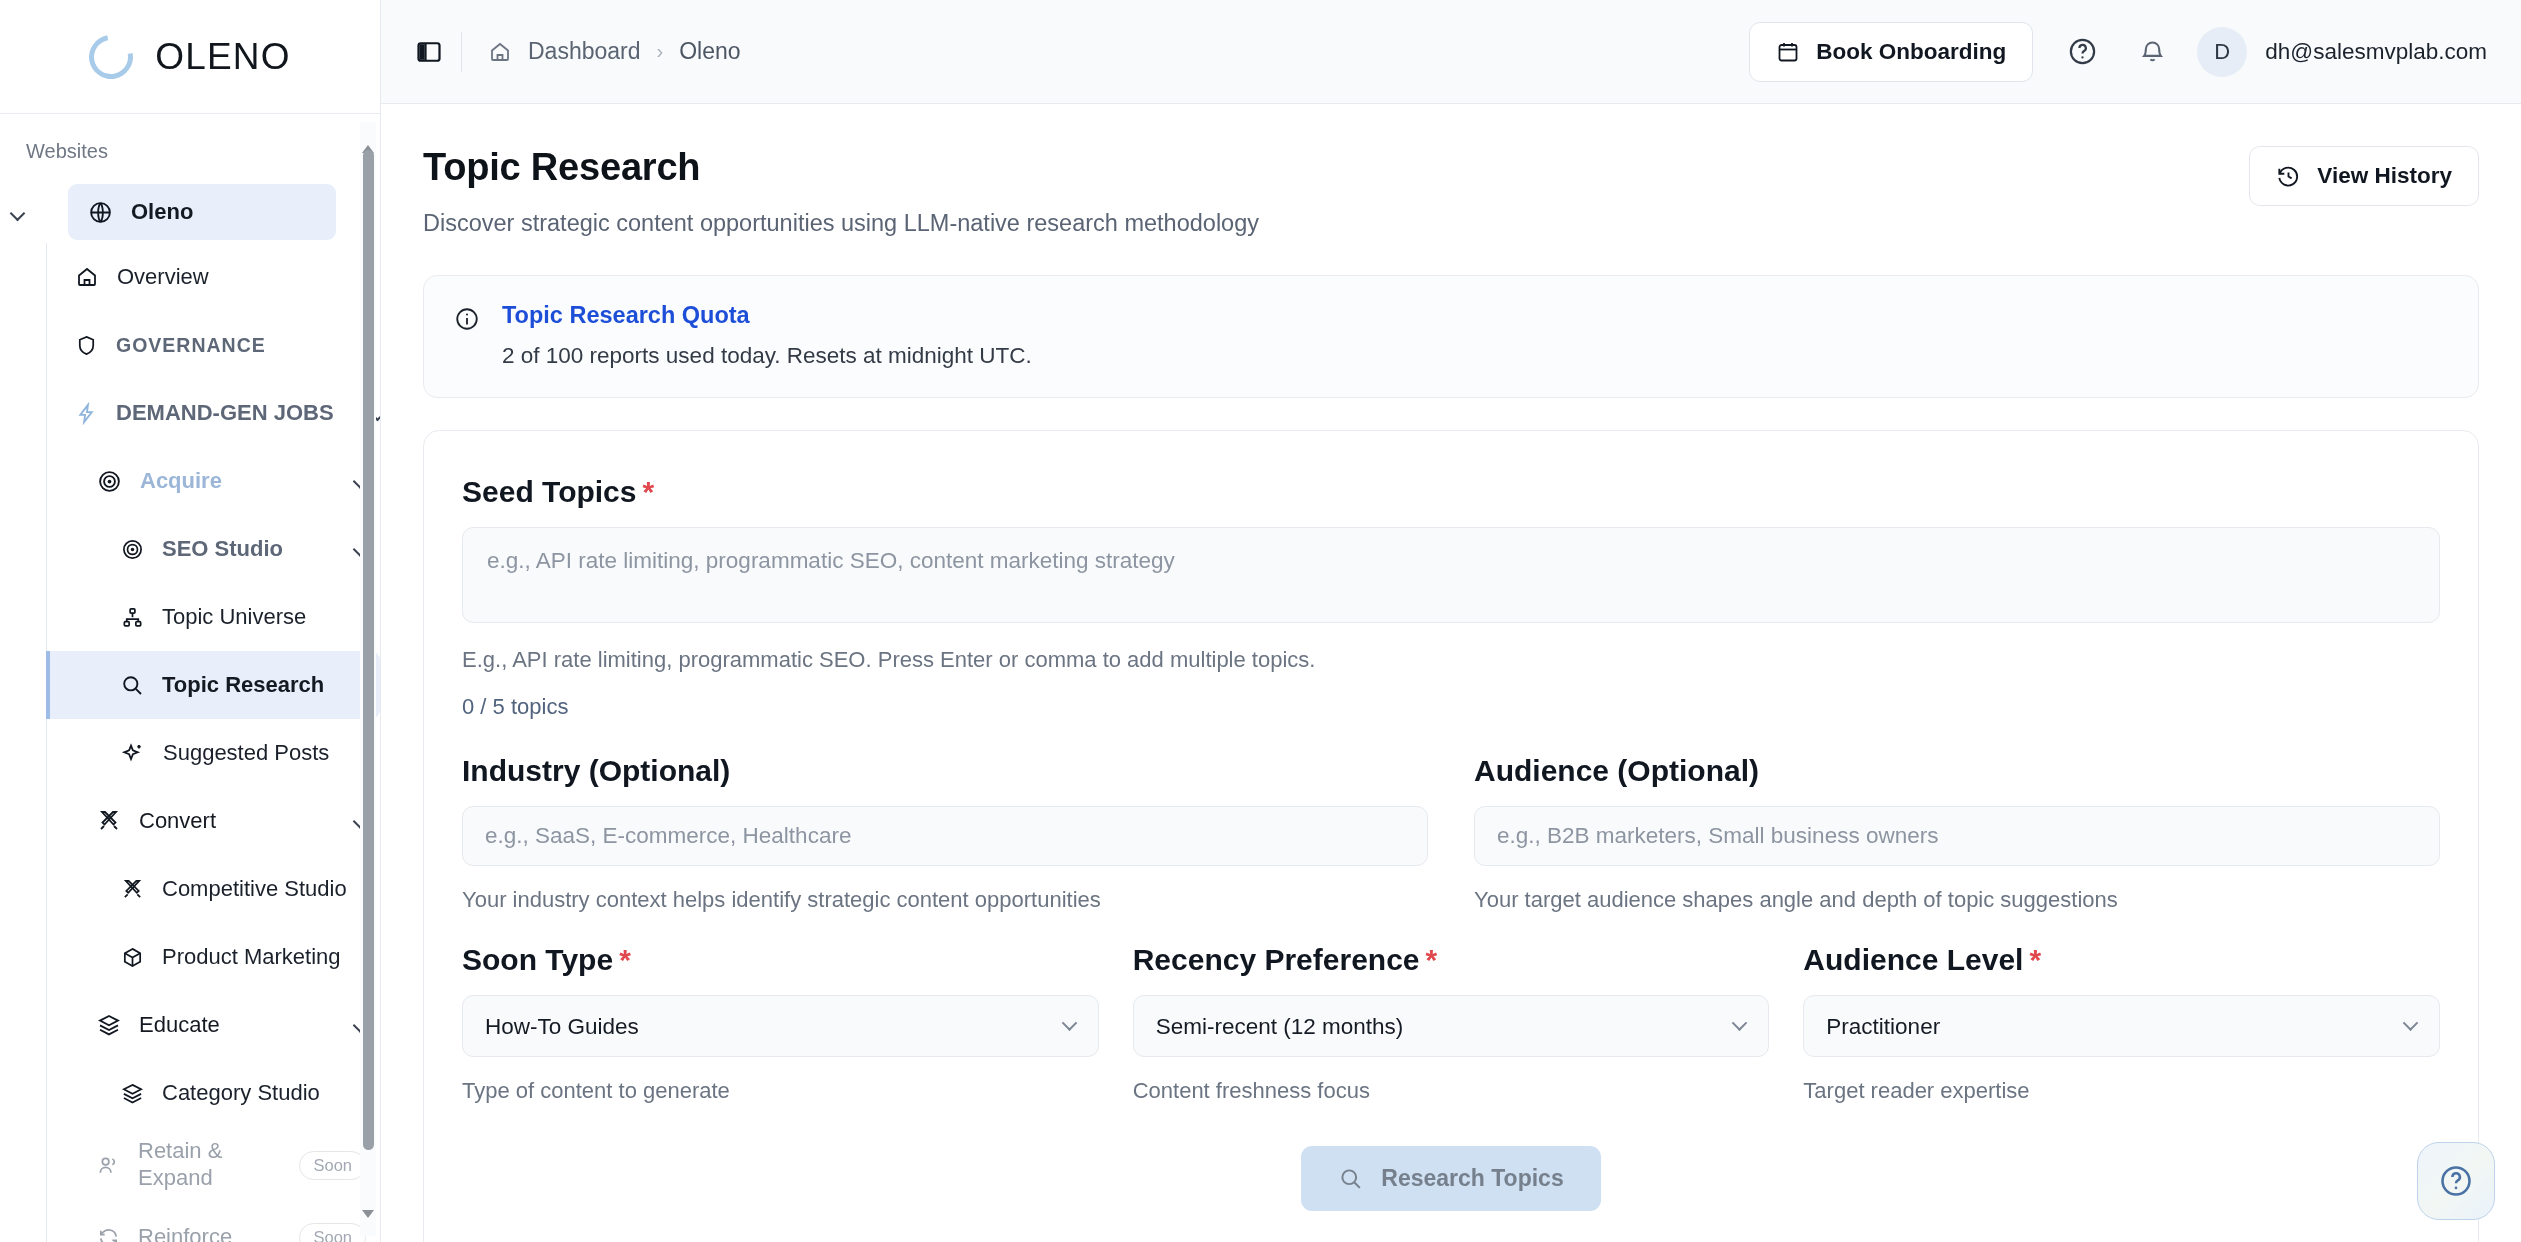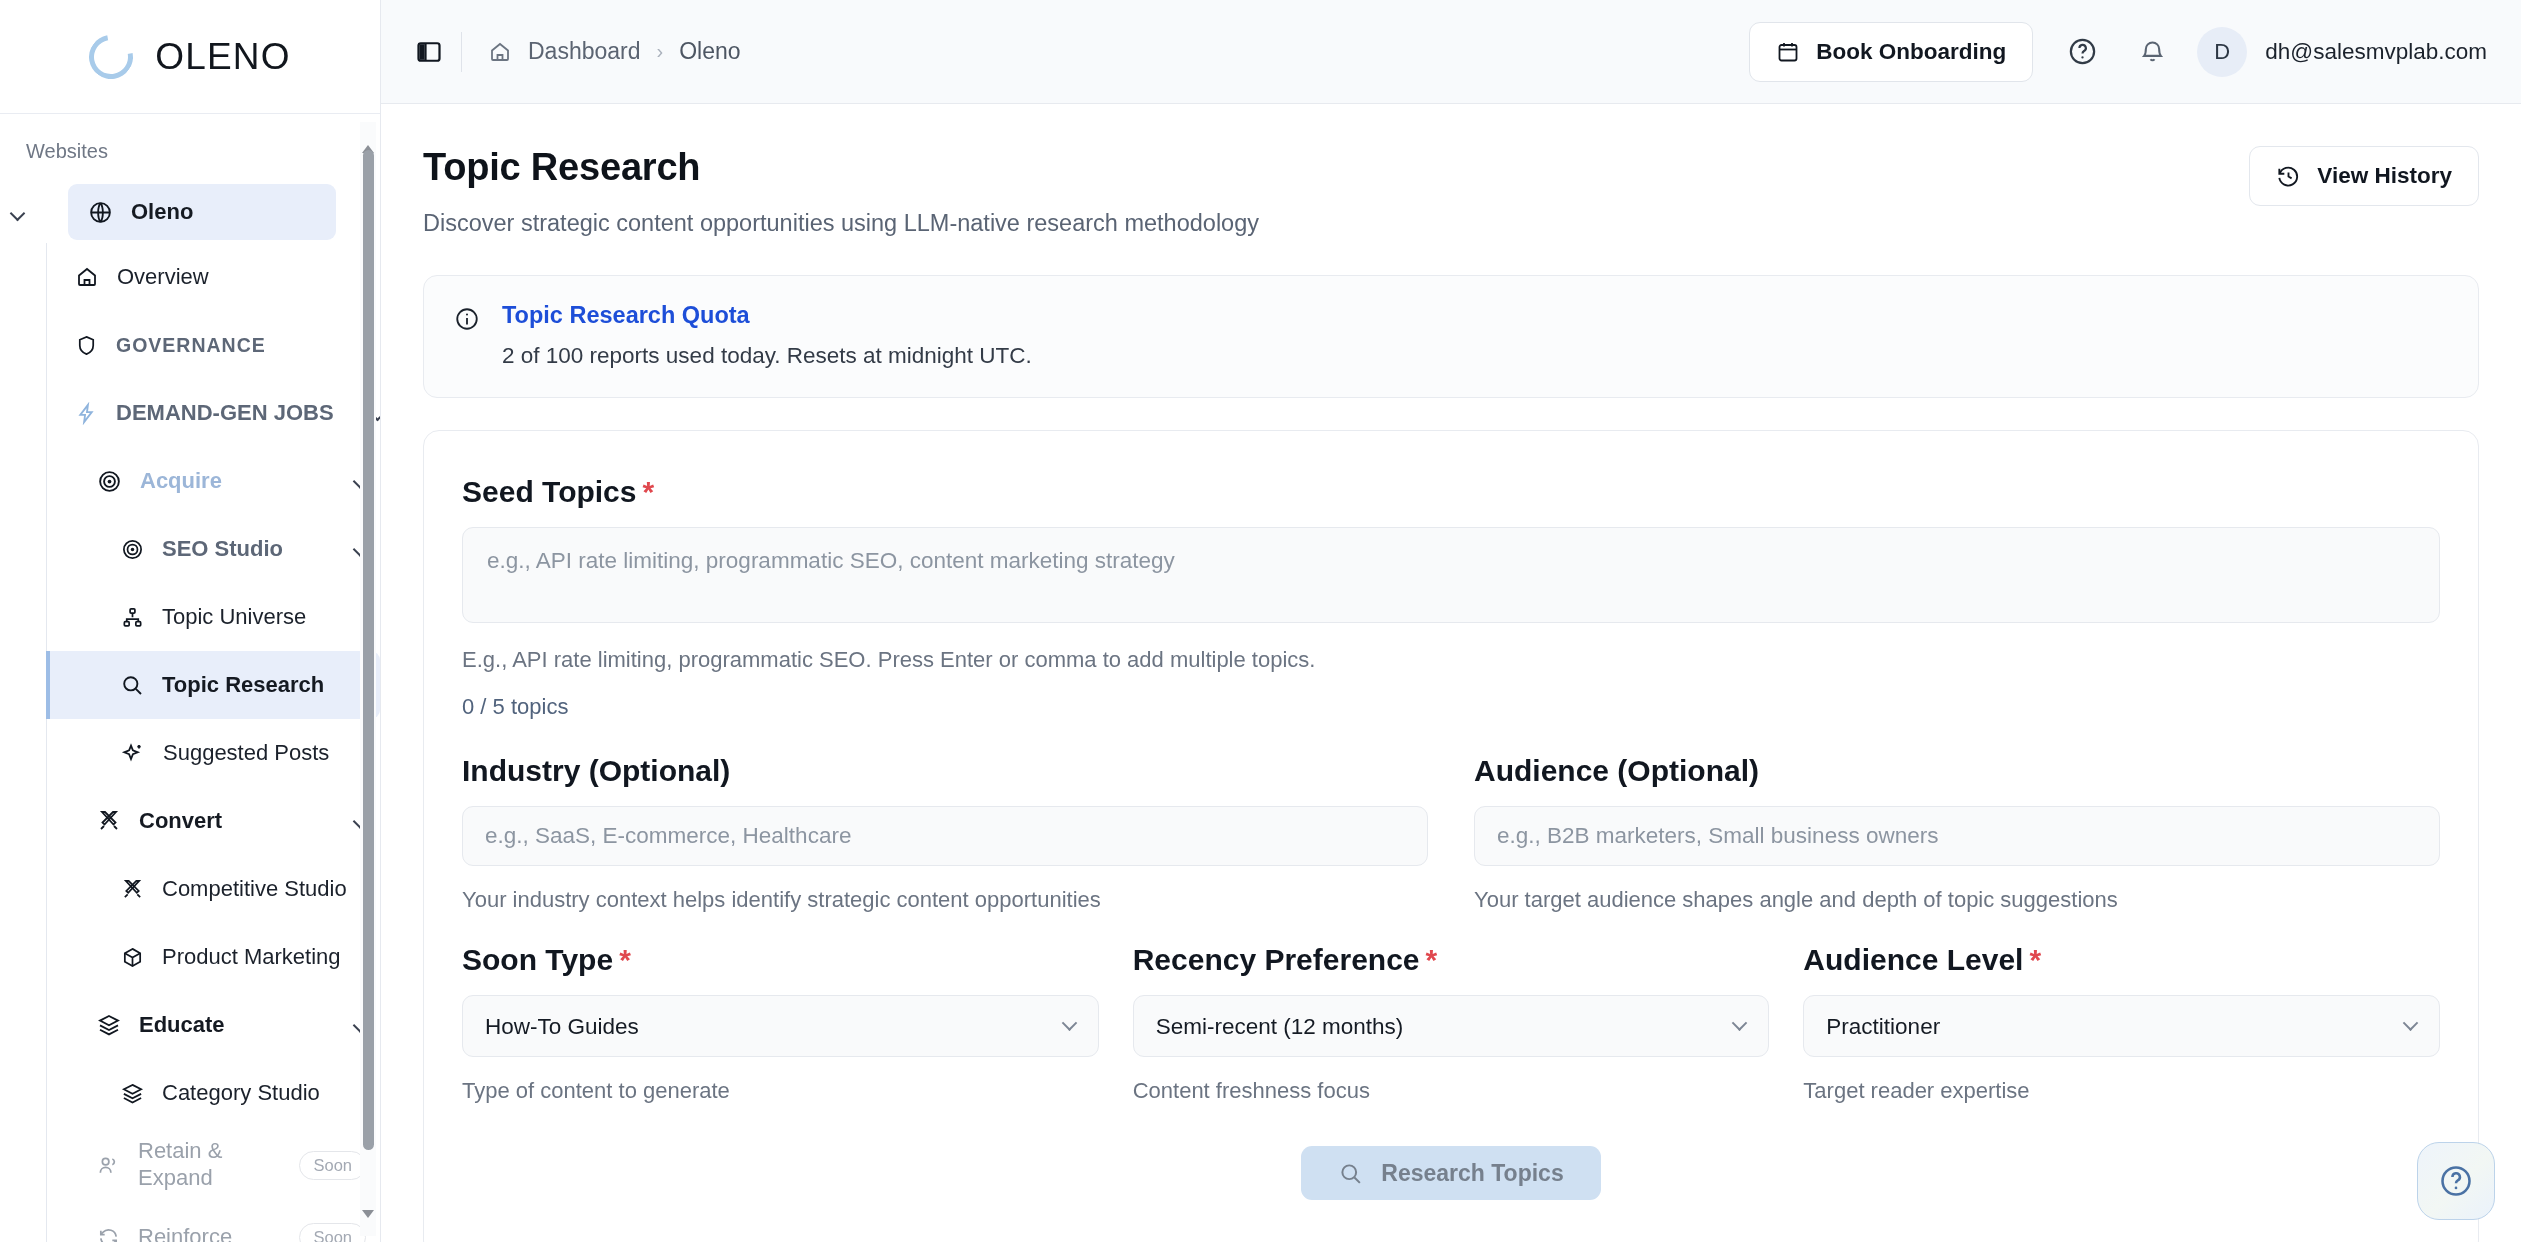--- a/index.html
+++ b/index.html
@@ -75,21 +75,21 @@
   .t-item .lbl { white-space: nowrap; }
   .t-item.lvl2 { padding-left: 28px; }
   .t-item.lvl3 { padding-left: 50px; }
   .t-item.lvl4 { padding-left: 74px; }
   .t-item.caps .lbl {
     font-size: 19.5px; font-weight: bold; letter-spacing: 1px; color: #5d6777;
   }
   .t-item.muted-blue .lbl { color: #9cb6d8; font-weight: bold; font-size: 22px; }
   .t-item.greyish .lbl { color: #5d6777; font-weight: bold; }
   .t-item.soft .lbl { color: #9aa1ab; }
-  .t-item.bold .lbl { font-weight: bold; color: #151a22; }
+  .t-item.bold .lbl { font-weight: normal; color: #151a22; }
   .t-item .sp { flex: 1 1 auto; }
   .t-item .tail { color: #3a4150; padding-right: 12px; }
 
   .t-active {
     background: #e8eefa; border-left: 4px solid #9dbde6;
     border-radius: 0 9px 9px 0;
     margin-left: -1px;
   }
   .t-active .lbl { font-weight: bold; color: #151a22; }
 
@@ -206,21 +206,21 @@
     color: #151b24; padding: 0 52px 0 22px;
     appearance: none; -webkit-appearance: none; outline: none;
   }
   .sel-chev {
     position: absolute; right: 22px; top: 50%; transform: translateY(-60%);
     color: #7d8694; pointer-events: none;
   }
   .btn-row { display: flex; justify-content: center; padding: 42px 0 56px 0; }
   .go-btn {
     display: flex; align-items: center; justify-content: center; gap: 18px;
-    width: 300px; height: 54px; border: none; border-radius: 11px;
+    width: 300px; height: 65px; border: none; border-radius: 11px;
     background: #cfe0f2; color: #76808d;
     font-size: 23px; font-family: "Liberation Sans", sans-serif; font-weight: bold;
   }
 
   .help-fab {
     position: absolute; right: 26px; bottom: 22px;
     width: 78px; height: 78px; border-radius: 22px;
     background: linear-gradient(135deg,#eef4fb 0%,#f2f7f4 55%,#eaf2fb 100%);
     border: 1px solid #bcd3ea;
     display: flex; align-items: center; justify-content: center;

